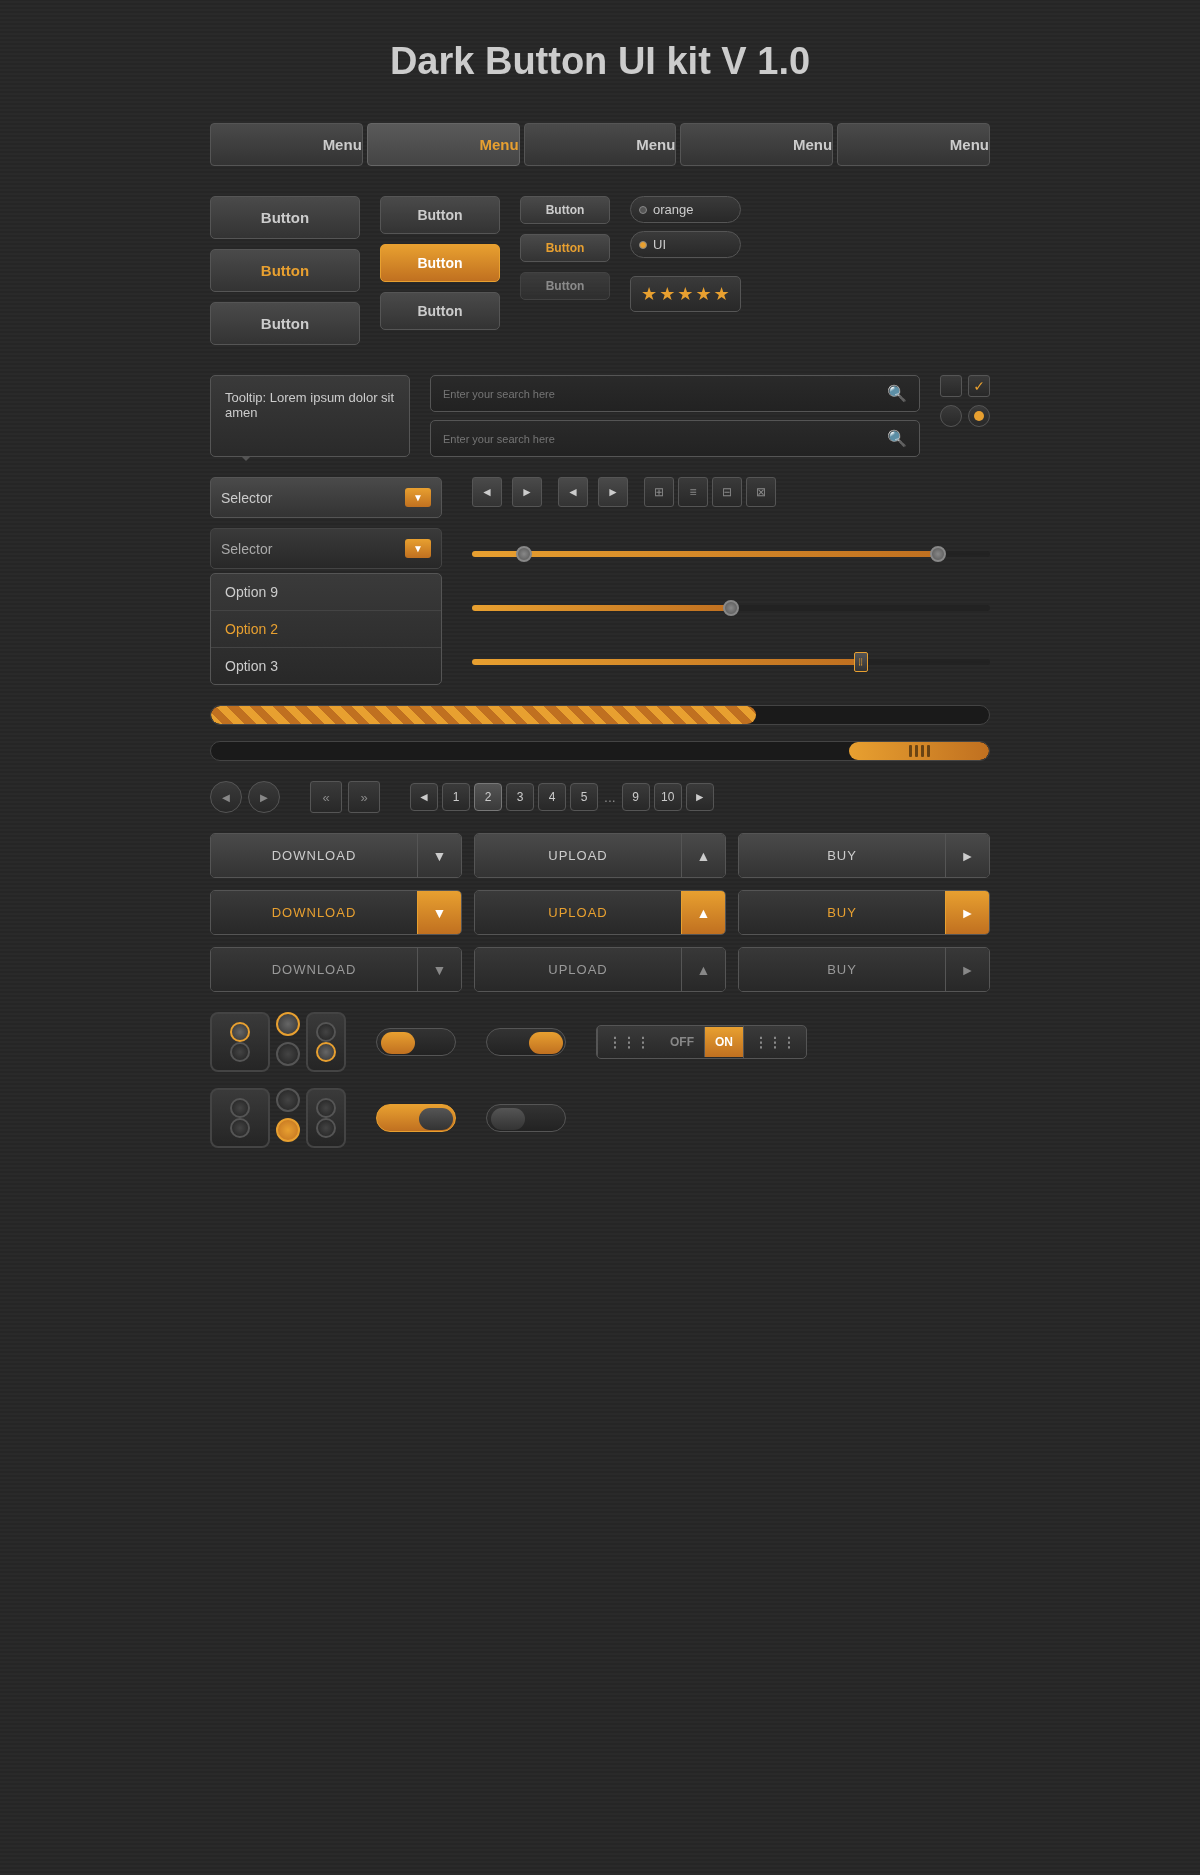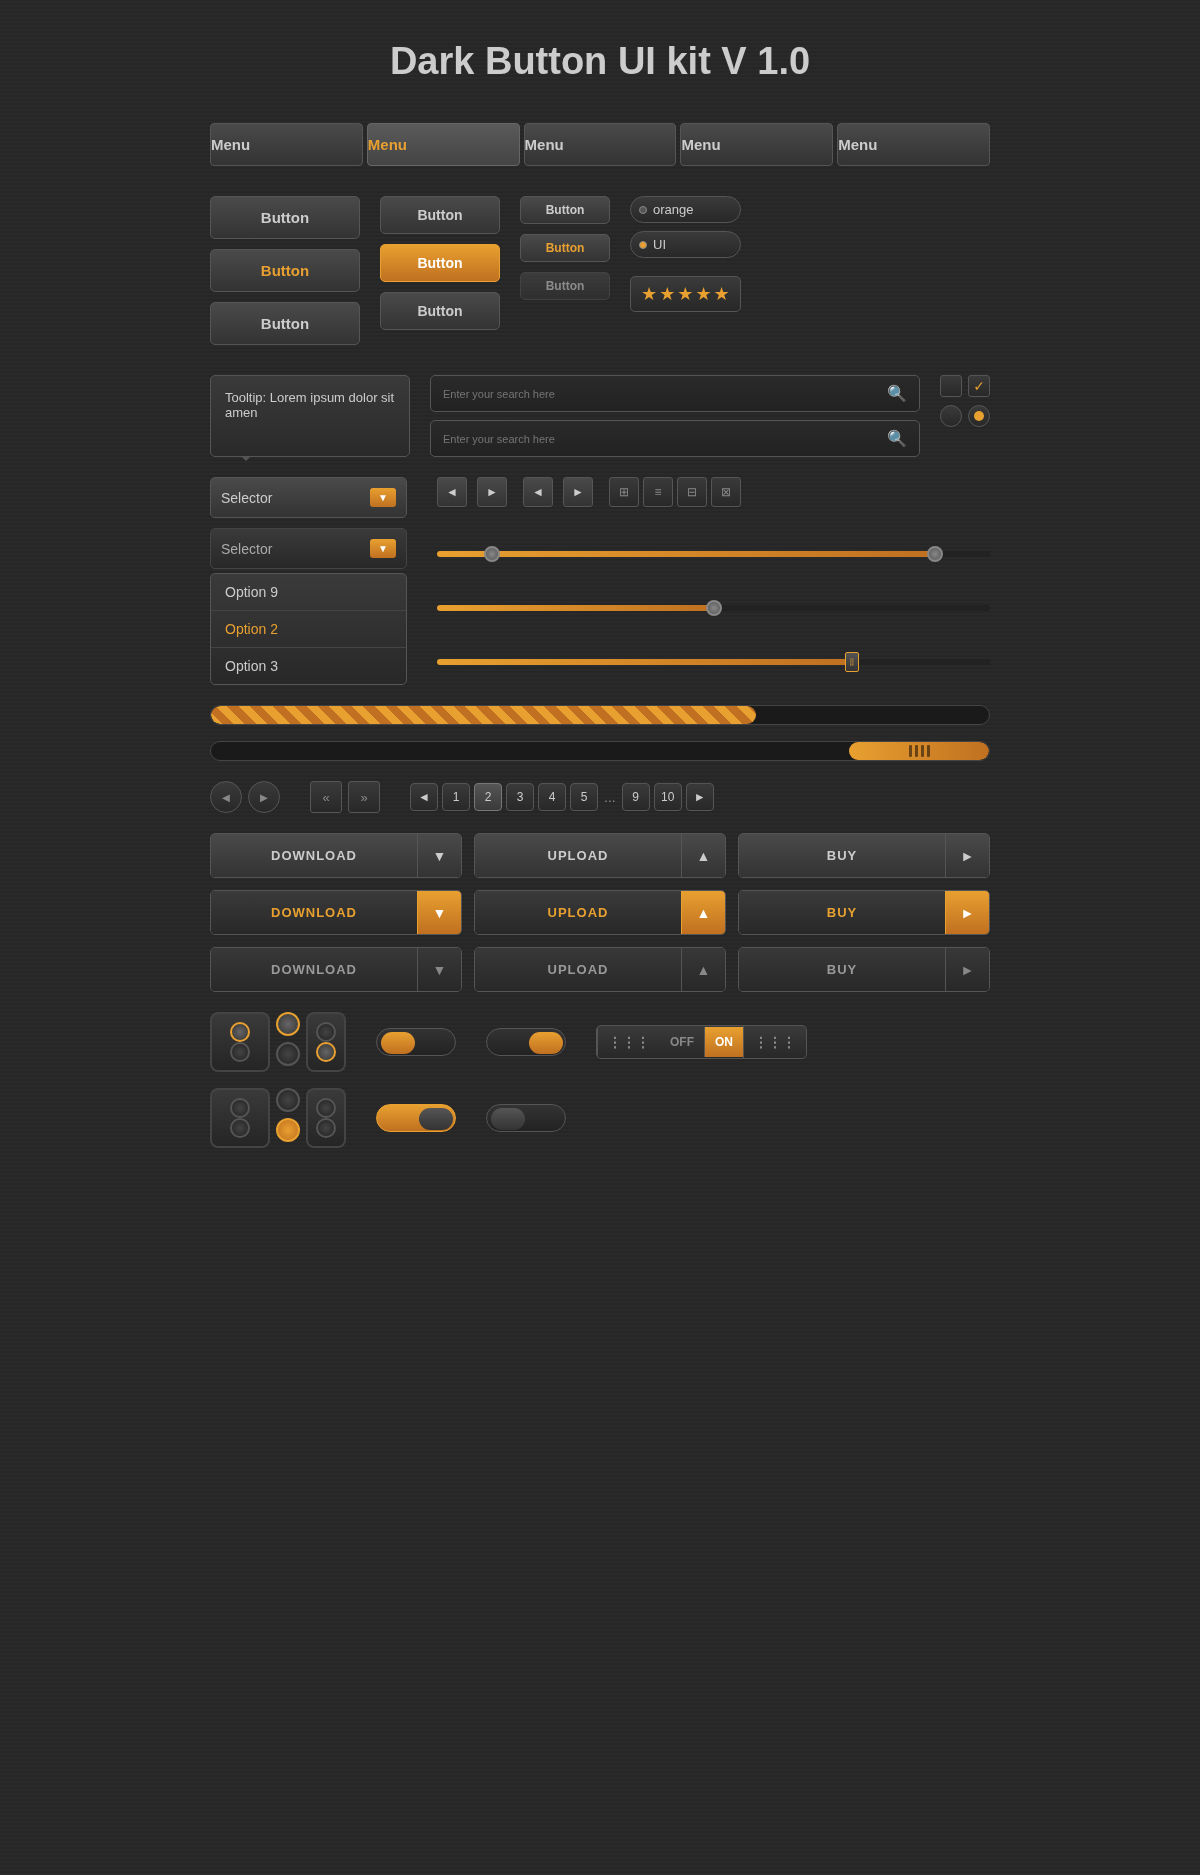--- a/index.html
+++ b/index.html
@@ -47,21 +47,21 @@
     
     .nav-bar {
       display: flex;
       gap: 4px;
       margin-bottom: 30px;
       position: relative;
     }
     .nav-item {
       flex: 1;
       padding: 12px 0;
-      text-align: left;
+      text-align: right;
       background: linear-gradient(180deg, #4a4a4a 0%, #333 100%);
       border: 1px solid #555;
       border-radius: 4px;
       cursor: pointer;
       font-size: 15px;
       color: #ccc;
       font-weight: bold;
     }
     .nav-item.active {
       background: linear-gradient(180deg, #5a5a5a 0%, #444 100%);
@@ -488,21 +488,21 @@
       display: flex;
       border-radius: 5px;
       overflow: hidden;
       border: 1px solid #555;
       cursor: pointer;
     }
     .action-btn-label {
       flex: 1;
       padding: 14px 0;
       text-align: center;
-      font-weight: bold;
+      font-weight: normal;
       font-size: 13px;
       letter-spacing: 1px;
       background: linear-gradient(180deg, #4a4a4a 0%, #333 100%);
       color: #ccc;
     }
     .action-btn-icon {
       width: 44px;
       display: flex;
       align-items: center;
       justify-content: center;
@@ -612,21 +612,21 @@
       border-left: 1px solid #555;
     }
 
     .selector-section {
       display: flex;
       gap: 30px;
       margin-bottom: 20px;
     }
 
     .left-controls {
-      width: 197px;
+      width: 232px;
     }
 
     .right-controls {
       flex: 1;
     }
 
     .media-controls-row {
       display: flex;
       gap: 16px;
       align-items: center;

